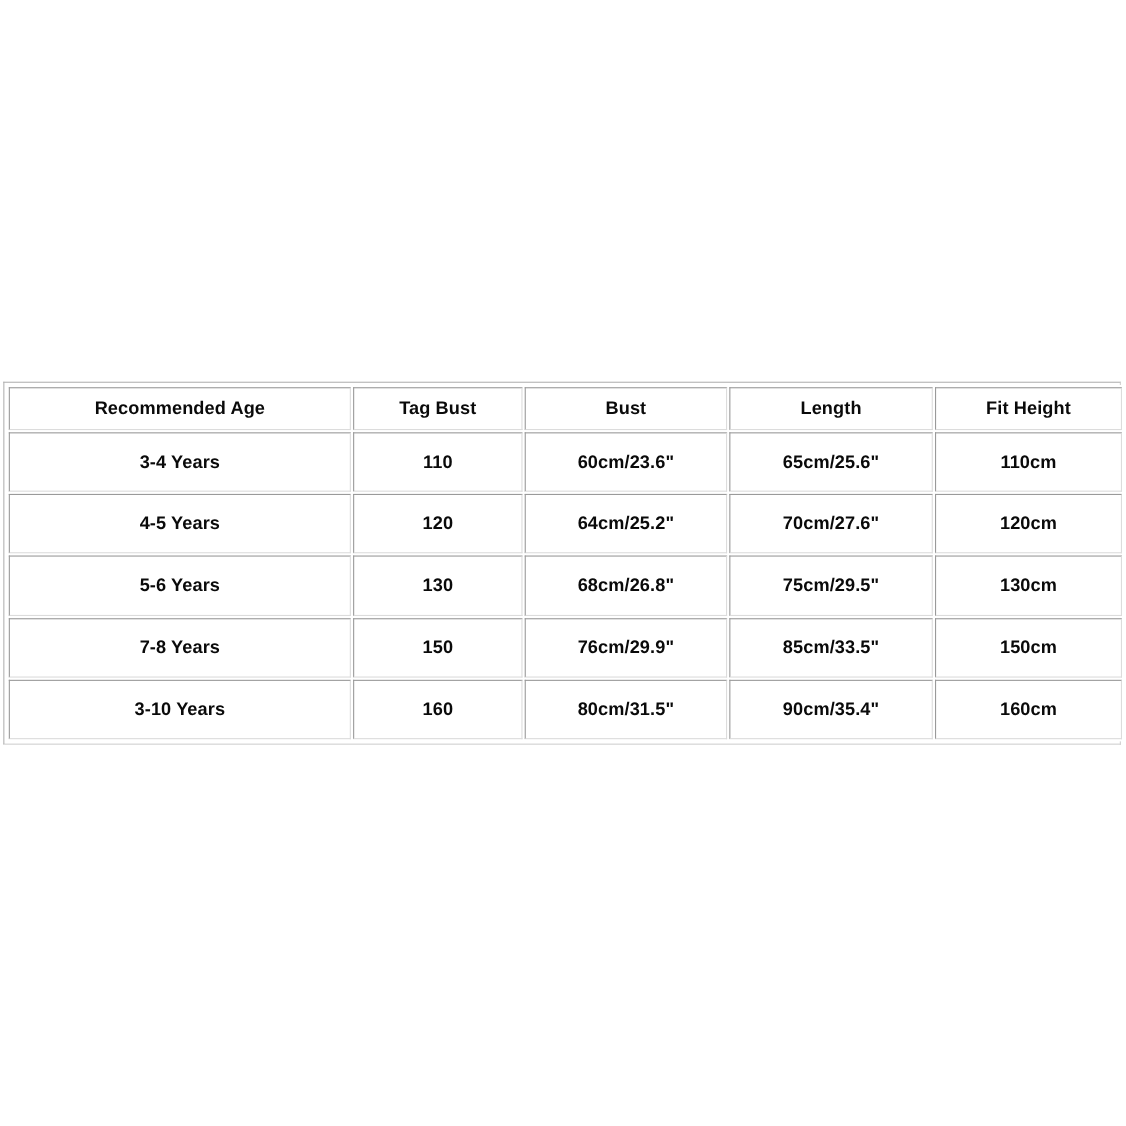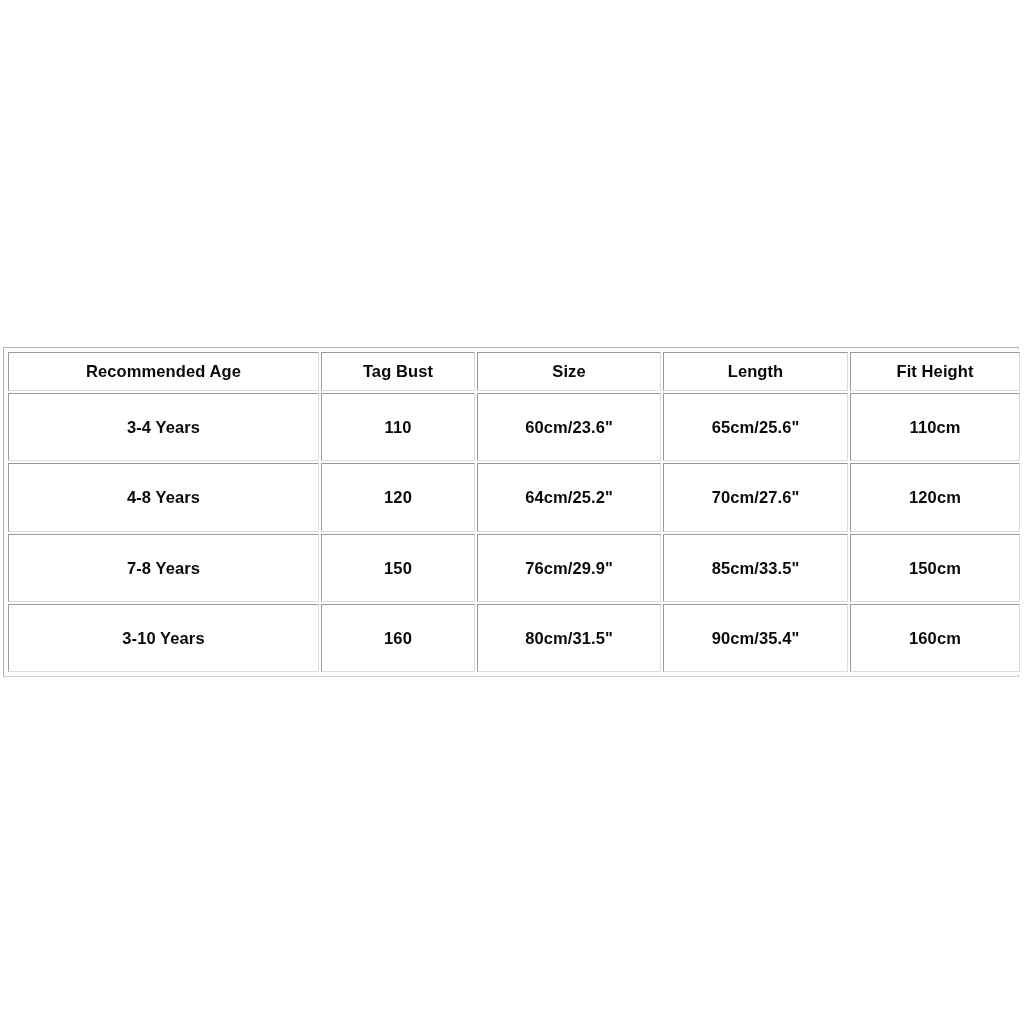--- a/index.html
+++ b/index.html
@@ -80,39 +80,46 @@
       <col class="c-age">
       <col class="c-tag">
       <col class="c-bust">
       <col class="c-length">
       <col class="c-fit">
     </colgroup>
     <thead>
       <tr>
         <th>Recommended Age</th>
         <th>Tag Bust</th>
-        <th>Size</th>
+        <th>Bust</th>
         <th>Length</th>
         <th>Fit Height</th>
       </tr>
     </thead>
     <tbody>
       <tr>
         <td>3-4 Years</td>
         <td>110</td>
         <td>60cm/23.6"</td>
         <td>65cm/25.6"</td>
         <td>110cm</td>
       </tr>
       <tr>
-        <td>4-8 Years</td>
+        <td>4-5 Years</td>
         <td>120</td>
         <td>64cm/25.2"</td>
         <td>70cm/27.6"</td>
         <td>120cm</td>
+      </tr>
+      <tr>
+        <td>5-6 Years</td>
+        <td>130</td>
+        <td>68cm/26.8"</td>
+        <td>75cm/29.5"</td>
+        <td>130cm</td>
       </tr>
       <tr>
         <td>7-8 Years</td>
         <td>150</td>
         <td>76cm/29.9"</td>
         <td>85cm/33.5"</td>
         <td>150cm</td>
       </tr>
       <tr>
         <td>3-10 Years</td>

